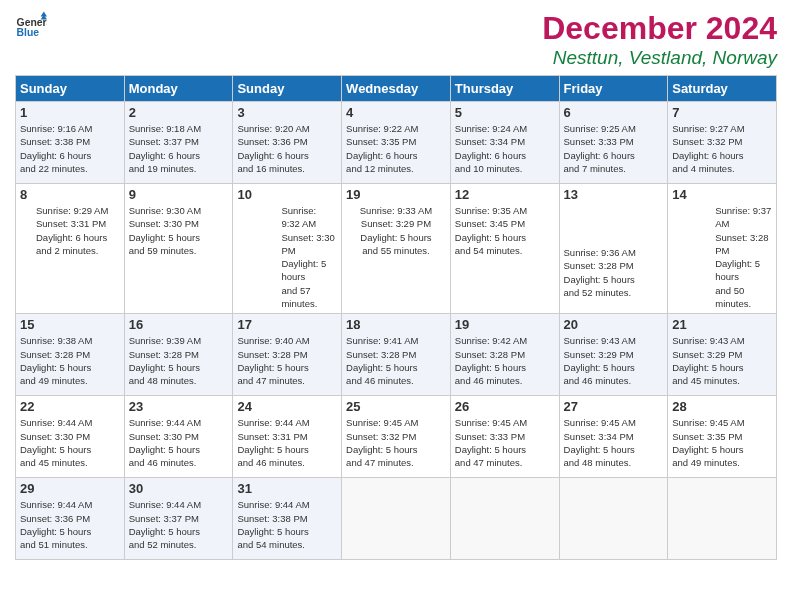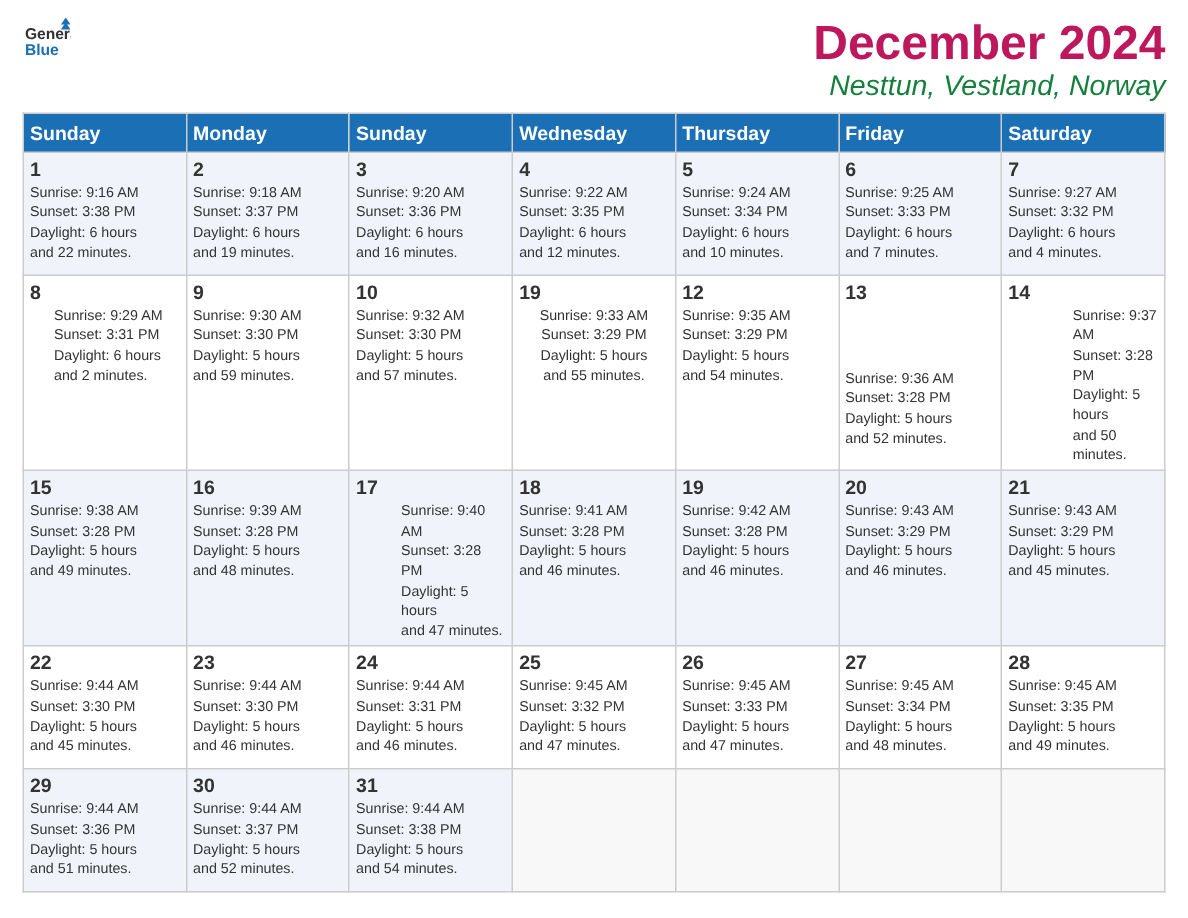--- a/index.html
+++ b/index.html
@@ -178,36 +178,36 @@
           </td>
           <td>
             <span class="day-num">9</span>
             <div class="day-info" style="white-space: pre-line;">Sunrise: 9:30 AM
 Sunset: 3:30 PM
 Daylight: 5 hours
 and 59 minutes.</div>
           </td>
           <td>
             <span class="day-num">10</span>
-            <div class="day-info" style="white-space: pre-line;">Sunrise: 9:32 AM
+            <div class="day-info" style="white-space: pre-line; margin-left: 44px;">Sunrise: 9:32 AM
 Sunset: 3:30 PM
 Daylight: 5 hours
 and 57 minutes.</div>
           </td>
           <td>
             <span class="day-num">19</span>
             <div class="day-info" style="white-space: pre-line; text-align: center;">Sunrise: 9:33 AM
 Sunset: 3:29 PM
 Daylight: 5 hours
 and 55 minutes.</div>
           </td>
           <td>
             <span class="day-num">12</span>
             <div class="day-info" style="white-space: pre-line;">Sunrise: 9:35 AM
-Sunset: 3:29 PM
+Sunset: 3:45 PM
 Daylight: 5 hours
 and 54 minutes.</div>
           </td>
           <td>
             <span class="day-num">13</span>
             <div class="day-info" style="white-space: pre-line; margin-top: 44px;">Sunrise: 9:36 AM
 Sunset: 3:28 PM
 Daylight: 5 hours
 and 52 minutes.</div>
           </td>
@@ -229,21 +229,21 @@
           </td>
           <td>
             <span class="day-num">16</span>
             <div class="day-info" style="white-space: pre-line;">Sunrise: 9:39 AM
 Sunset: 3:28 PM
 Daylight: 5 hours
 and 48 minutes.</div>
           </td>
           <td>
             <span class="day-num">17</span>
-            <div class="day-info" style="white-space: pre-line; margin-left: 30px;">Sunrise: 9:40 AM
+            <div class="day-info" style="white-space: pre-line;">Sunrise: 9:40 AM
 Sunset: 3:28 PM
 Daylight: 5 hours
 and 47 minutes.</div>
           </td>
           <td>
             <span class="day-num">18</span>
             <div class="day-info" style="white-space: pre-line;">Sunrise: 9:41 AM
 Sunset: 3:28 PM
 Daylight: 5 hours
 and 46 minutes.</div>

